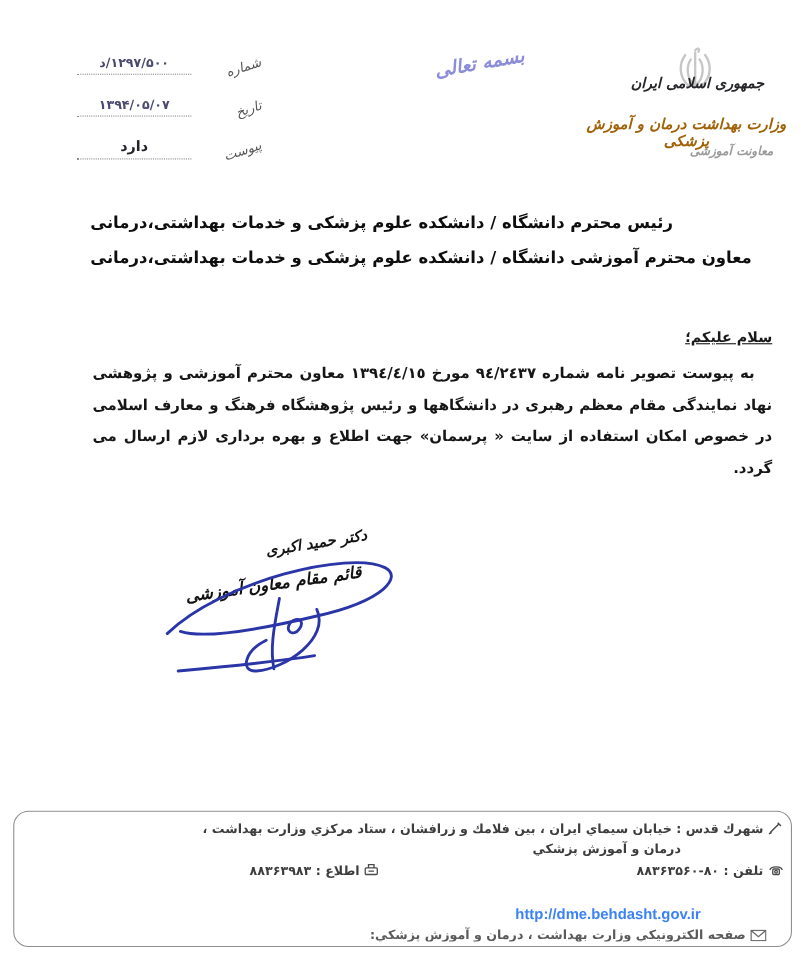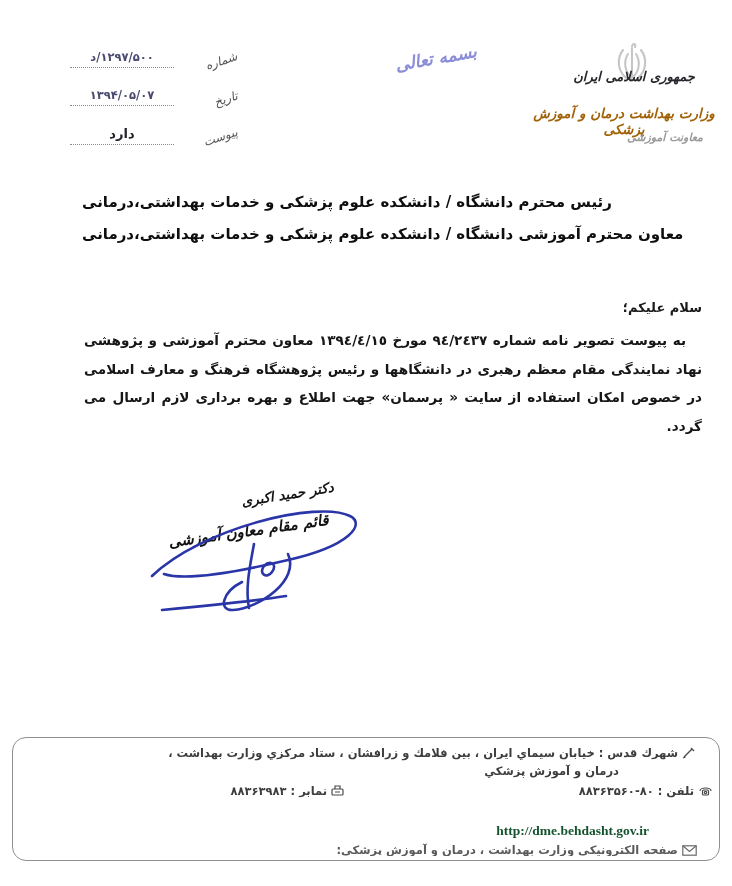--- a/index.html
+++ b/index.html
@@ -34,21 +34,21 @@
   .deputy{position:absolute;left:610px;top:131px;width:110px;text-align:center;
     font-size:11px;font-weight:bold;font-style:italic;color:#9a9a9a;direction:rtl;}
   
   .recipients{
     position:absolute;right:30px;top:186px;width:620px;direction:rtl;text-align:left;
     font-size:15px;font-weight:bold;color:#0e0e0e;line-height:32px;
   }
   
   .salutation{
     position:absolute;right:30px;top:300px;direction:rtl;text-align:center;
-    font-size:13px;font-weight:600;color:#1a1a1a;
+    font-size:13px;font-weight:600;color:#1a1a1a;text-decoration:underline;
   }
   .body-par{
     position:absolute;right:30px;top:326px;width:618px;direction:rtl;
     text-align:justify;font-size:13.6px;font-weight:600;color:#161616;
     line-height:28.5px;text-indent:16px;
   }
   
   .sig-name{
     position:absolute;left:200px;top:486px;width:175px;direction:rtl;text-align:center;
     font-size:13.5px;font-weight:bold;font-style:italic;color:#141414;transform:rotate(-9deg);
@@ -58,29 +58,29 @@
     font-size:15px;font-weight:bold;font-style:italic;color:#121212;transform:rotate(-8deg);
   }
   .sig-svg{position:absolute;left:136px;top:486px;width:238px;height:138px;}
   
   .footer-box{
     position:absolute;left:12px;top:737px;width:708px;height:124px;
     border:1.5px solid #8f8f8f;border-radius:14px;box-sizing:border-box;
     font-size:11.5px;font-weight:bold;color:#3d3d3d;
   }
   .f-line{position:absolute;direction:rtl;white-space:nowrap;letter-spacing:0.5px;}
-  .f-addr1{top:8px;right:24px;}
+  .f-addr1{top:8px;right:8px;}
   .f-addr2{top:26px;right:100px;}
   .f-phone{top:46px;right:6px;margin-left:24px;}
   .f-fax{top:46px;right:375px;}
   .f-web{top:66px;right:59px;display:flex;flex-direction:row;align-items:center;gap:6px;direction:ltr;}
   .f-web .t{direction:rtl;}
-  .f-url{top:85px;right:70px;direction:ltr;
-    font-family:Liberation Serif, serif;font-size:13.5px;
-    font-weight:bold;color:#14532d;letter-spacing:0;}
+  .f-url{top:85px;right:82px;direction:ltr;
+    font-family:Liberation Sans, sans-serif;font-size:13.5px;
+    font-weight:bold;color:#3b82f6;letter-spacing:0;}
   .f-clip{top:105px;right:22px;height:13px;overflow:hidden;color:#5a5a5a;}
   .icon{display:inline-block;vertical-align:-2px;}
 </style>
 </head>
 <body>
 
 <div class="page">
 
   <div class="fields">
     <div class="field-row">
@@ -156,21 +156,21 @@
       <span>تلفن :</span>
       <span>۸۰-۸۸۳۶۳۵۶۰</span>
     </div>
     <div class="f-line f-fax">
       <svg class="icon" width="13" height="12" viewBox="0 0 13 12">
           <g fill="none" stroke="#4a4a4a" stroke-width="1.2">
             <rect x="1" y="4" width="11" height="6" rx="1"></rect>
             <path d="M4 4 V1 h5 v3 M4 7 h5"></path>
           </g>
         </svg>
-      <span>نمابر :</span>
+      <span>اطلاع :</span>
       <span>۸۸۳۶۳۹۸۳</span>
     </div>
 
     <div class="f-line f-url">http://dme.behdasht.gov.ir</div>
 
     <div class="f-line f-clip">
       <svg class="icon" width="15" height="11" viewBox="0 0 15 11">
           <g fill="none" stroke="#6a6a6a" stroke-width="1.2">
             <rect x="0.8" y="0.8" width="13.4" height="9.4"></rect>
             <path d="M0.8 0.8 L7.5 6.5 L14.2 0.8"></path>

